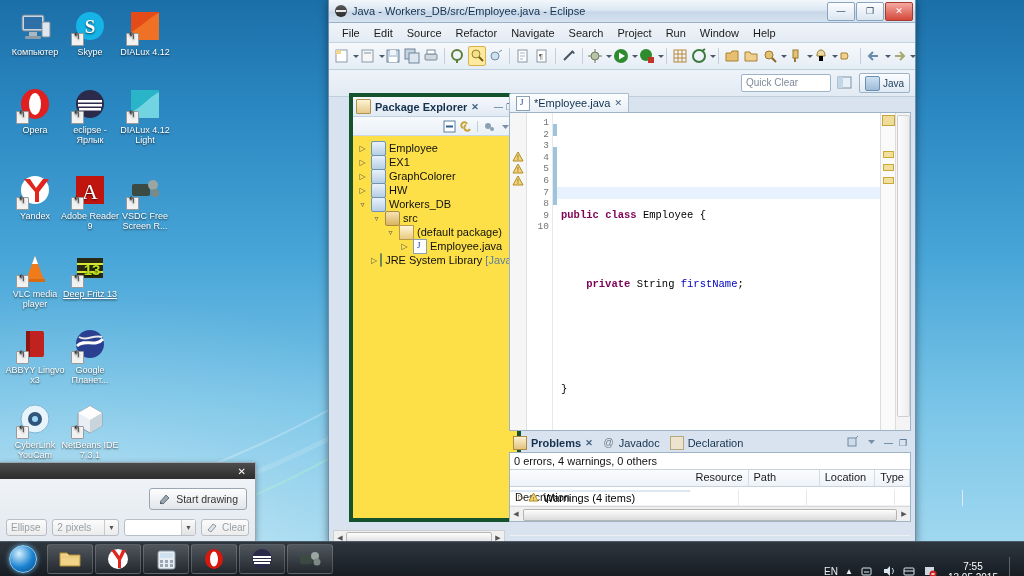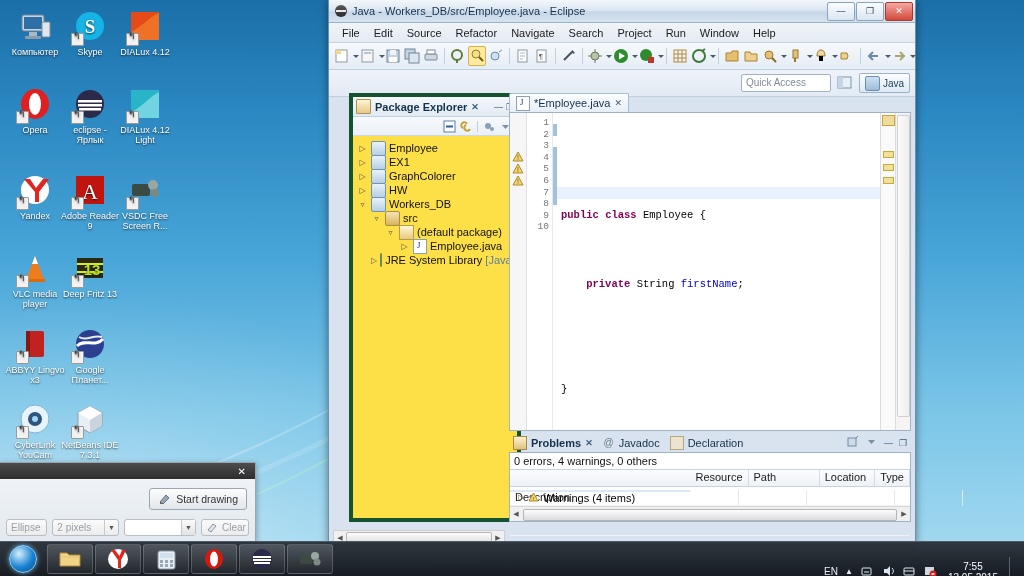--- a/index.html
+++ b/index.html
@@ -259,21 +259,21 @@
       <div class="gfx">
         <svg width="34" height="34" viewBox="0 0 34 34">
             <path d="M17,4 L26,28 L8,28 Z" fill="#ef7c1a"></path>
             <path d="M17,4 L20,12 L14,12 Z" fill="#fff"></path>
             <rect x="7" y="27" width="20" height="3" fill="#d96a10"></rect>
           </svg>
         <div class="lnk"></div>
       </div>
       <span class="lbl">VLC media player</span>
     </div>
-    <div class="dicon" style="left:60px;top:246px;">
+    <div class="dicon" style="left:60px;top:246px;text-decoration:underline;">
       <div class="gfx">
         <svg width="34" height="34" viewBox="0 0 34 34">
             <rect x="4" y="6" width="26" height="20" fill="#2a2a12"></rect>
             <g stroke="#d9e832" stroke-width="2">
               <path d="M4,12 L30,12"></path>
               <path d="M4,20 L30,20"></path>
             </g>
             <text x="19" y="23" font-size="15" fill="#b8e219" text-anchor="middle" font-weight="bold">13</text>
           </svg>
         <div class="lnk"></div>
@@ -466,21 +466,21 @@
           <path d="M13,9 L5,9 M8,5 L4,9 L8,13" stroke="#6a8ba8" stroke-width="2" fill="none"></path>
         </svg></div>
     <div class="tarrow"></div>
     <div class="tbtn"><svg width="18" height="18">
           <path d="M5,9 L13,9 M10,5 L14,9 L10,13" stroke="#a8a870" stroke-width="2" fill="none"></path>
         </svg></div>
     <div class="tarrow"></div>
   </div>
 
   <div class="qarow">
-    <div class="qaccess" title="Quick Access">Quick Access</div>
+    <div class="qaccess" title="Quick Access">Quick Clear</div>
     <div class="persp-open">
       <svg width="17" height="17">
           <rect x="2" y="3" width="13" height="11" fill="#e7eff7" stroke="#7b93a8"></rect>
           <rect x="2" y="3" width="5" height="11" fill="#c3d6e6"></rect>
         </svg>
     </div>
     <div class="perspbtn">
       <span class="perspico"></span>
       <span>Java</span>
     </div>

